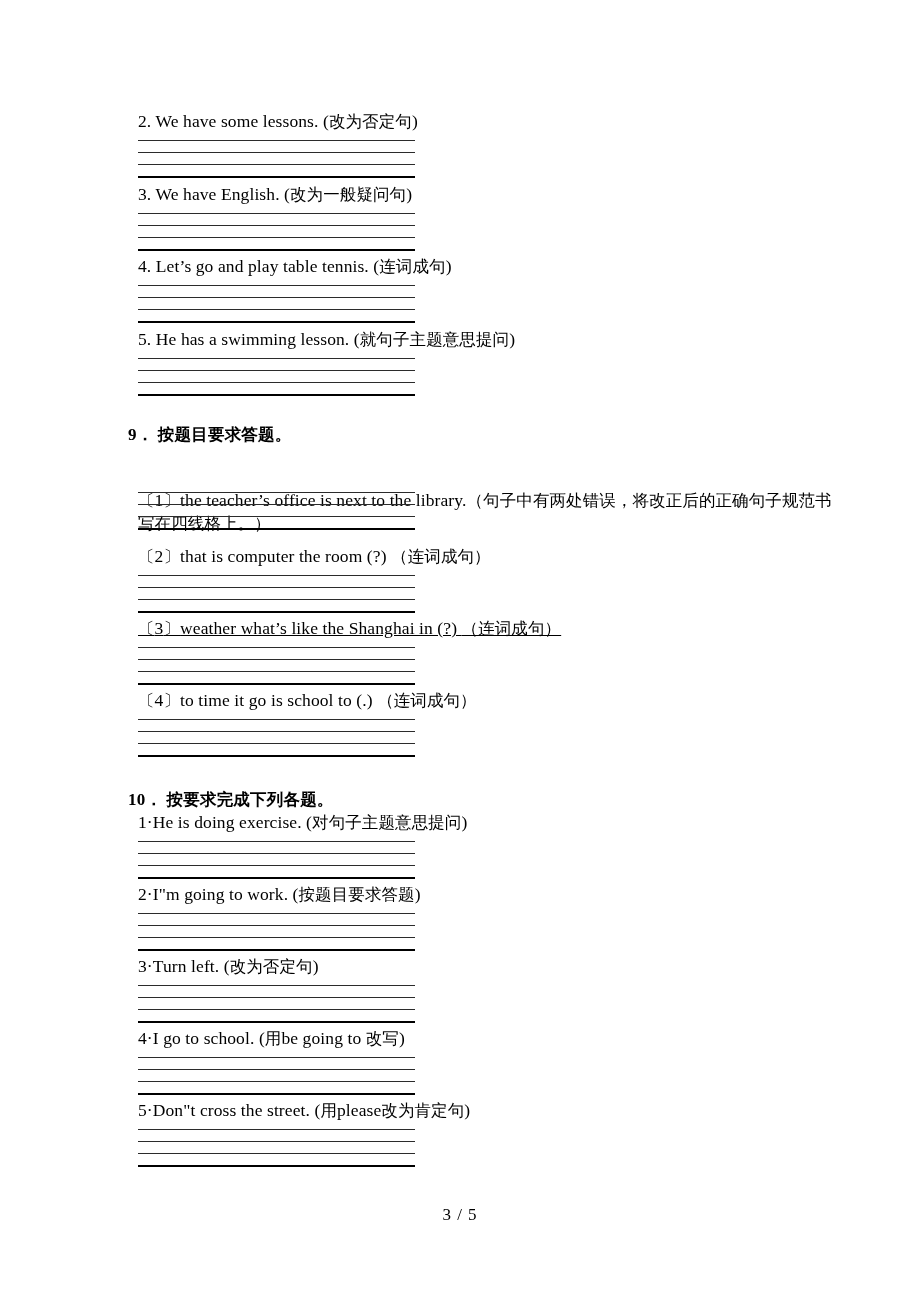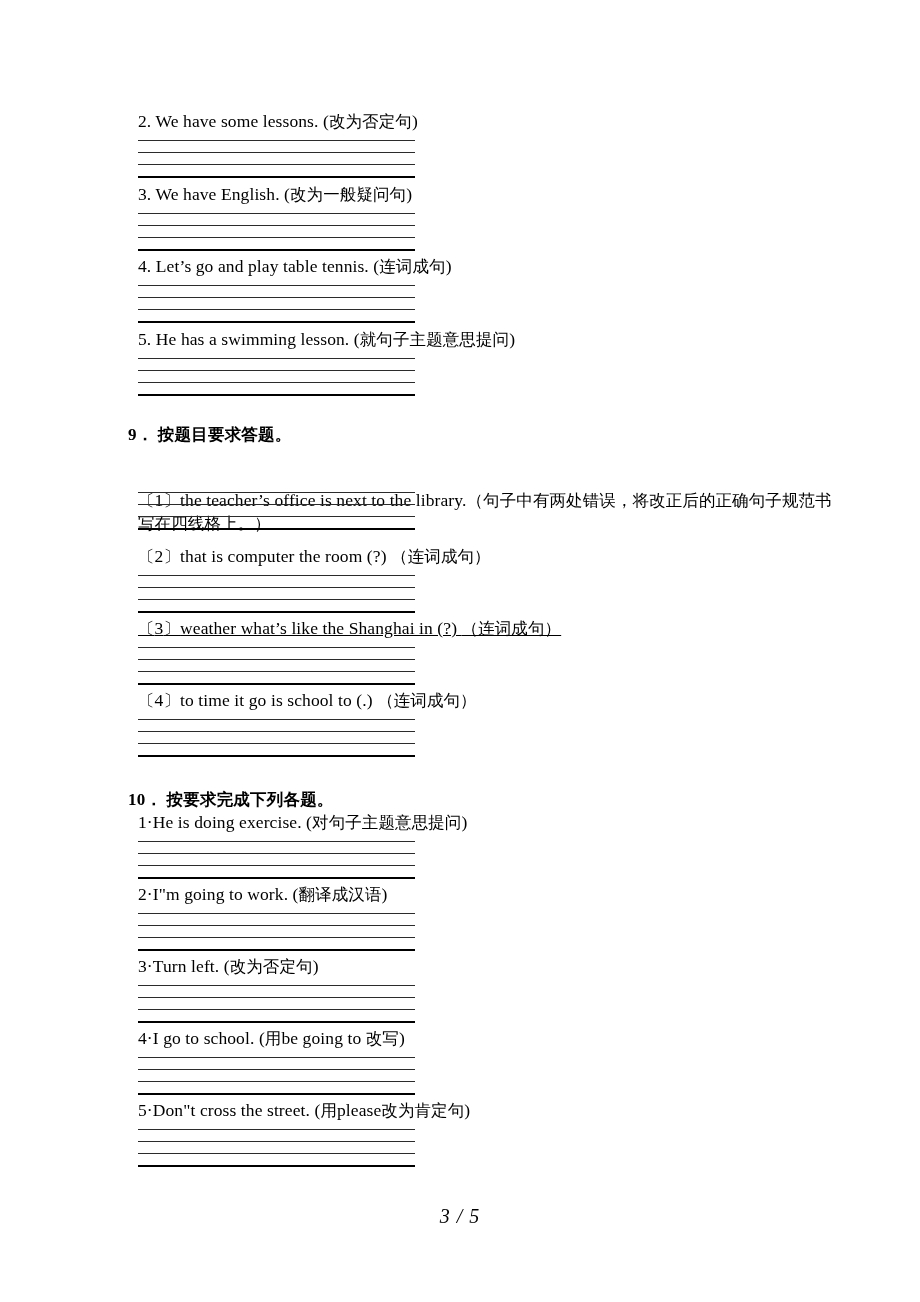--- a/index.html
+++ b/index.html
@@ -75,23 +75,22 @@
   .grid4 .rule.r2 { top: 12px; }
   .grid4 .rule.r3 { top: 24px; }
   .grid4 .rule.r4 { top: 36px; border-top: 2.6px solid #000000; }
 
   
   .footer {
     position: absolute;
     left: 0;
     width: 920px;
     text-align: center;
-    font-size: 20px;
+    font-size: 17px;
     letter-spacing: 1px;
-    font-style: italic;
   }
 </style>
 </head>
 <body>
 
 <div class="page">
   <div id="content">
       <div class="qline" style="top: 110px;">2. We have some lessons. (<span class="cn">改为否定句</span>)</div>
       <div class="grid4" style="top: 140px;">
         <div class="rule r1"></div>
@@ -150,21 +149,21 @@
         <div class="rule r4"></div>
       </div>
       <div class="heading" style="top: 789px;">10<span class="cn">．</span>  <span class="cn">按要求完成下列各题。</span></div>
       <div class="qline" style="top: 811px;">1·He is doing exercise. (<span class="cn">对句子主题意思提问</span>)</div>
       <div class="grid4" style="top: 841px;">
         <div class="rule r1"></div>
         <div class="rule r2"></div>
         <div class="rule r3"></div>
         <div class="rule r4"></div>
       </div>
-      <div class="qline" style="top: 883px;">2·I"m going to work. (<span class="cn">翻译成汉语</span>)</div>
+      <div class="qline" style="top: 883px;">2·I"m going to work. (<span class="cn">按题目要求答题</span>)</div>
       <div class="grid4" style="top: 913px;">
         <div class="rule r1"></div>
         <div class="rule r2"></div>
         <div class="rule r3"></div>
         <div class="rule r4"></div>
       </div>
       <div class="qline" style="top: 955px;">3·Turn left. (<span class="cn">改为否定句</span>)</div>
       <div class="grid4" style="top: 985px;">
         <div class="rule r1"></div>
         <div class="rule r2"></div>

